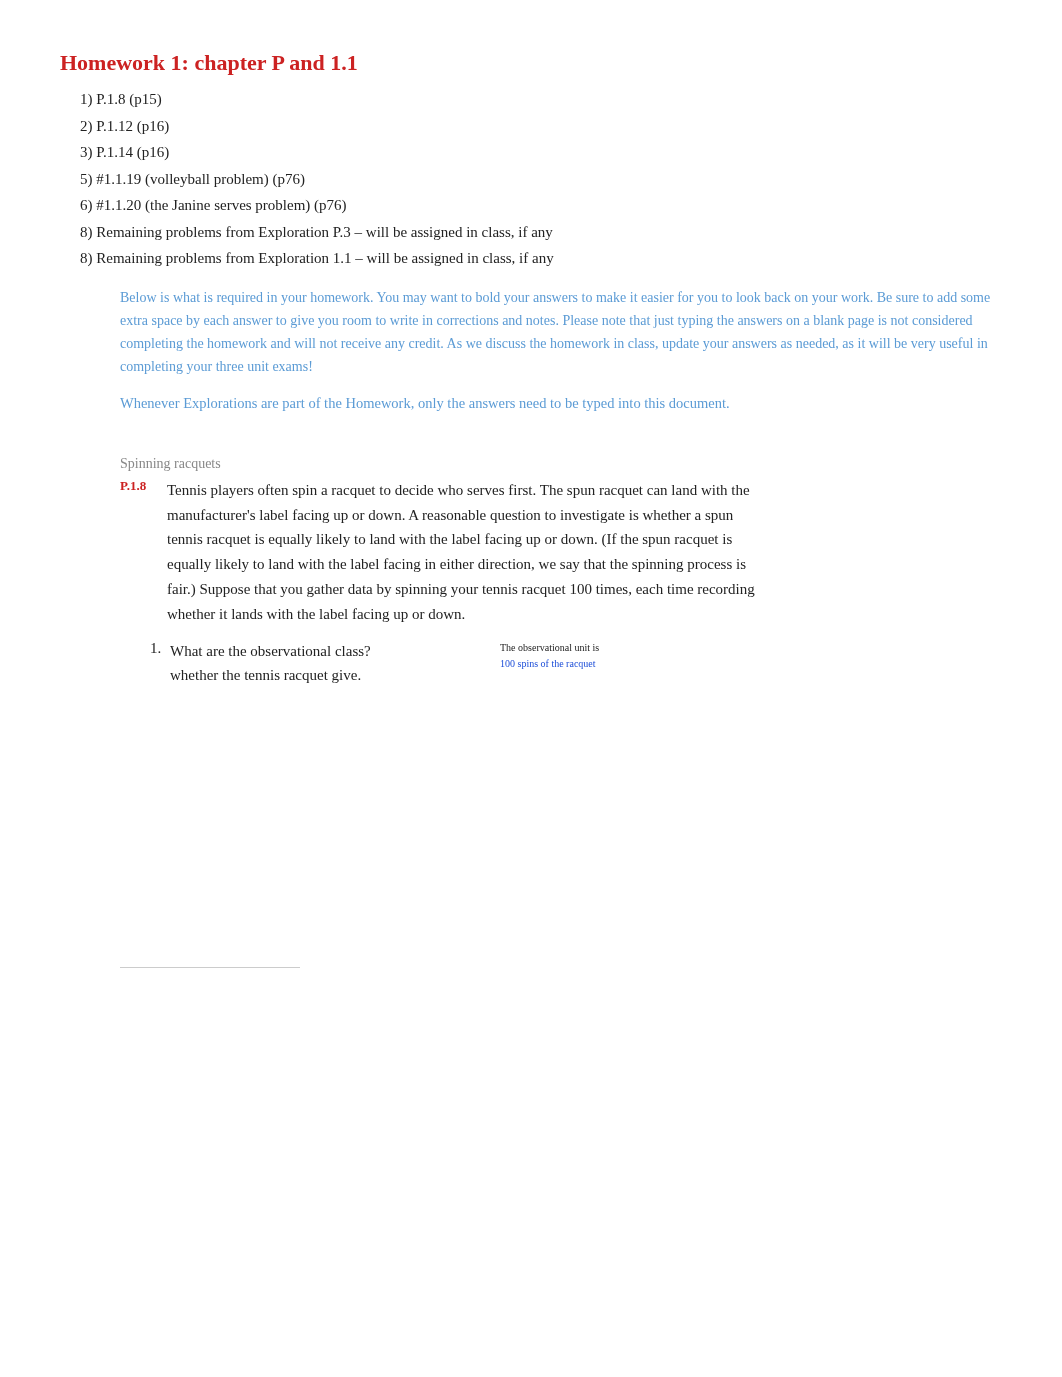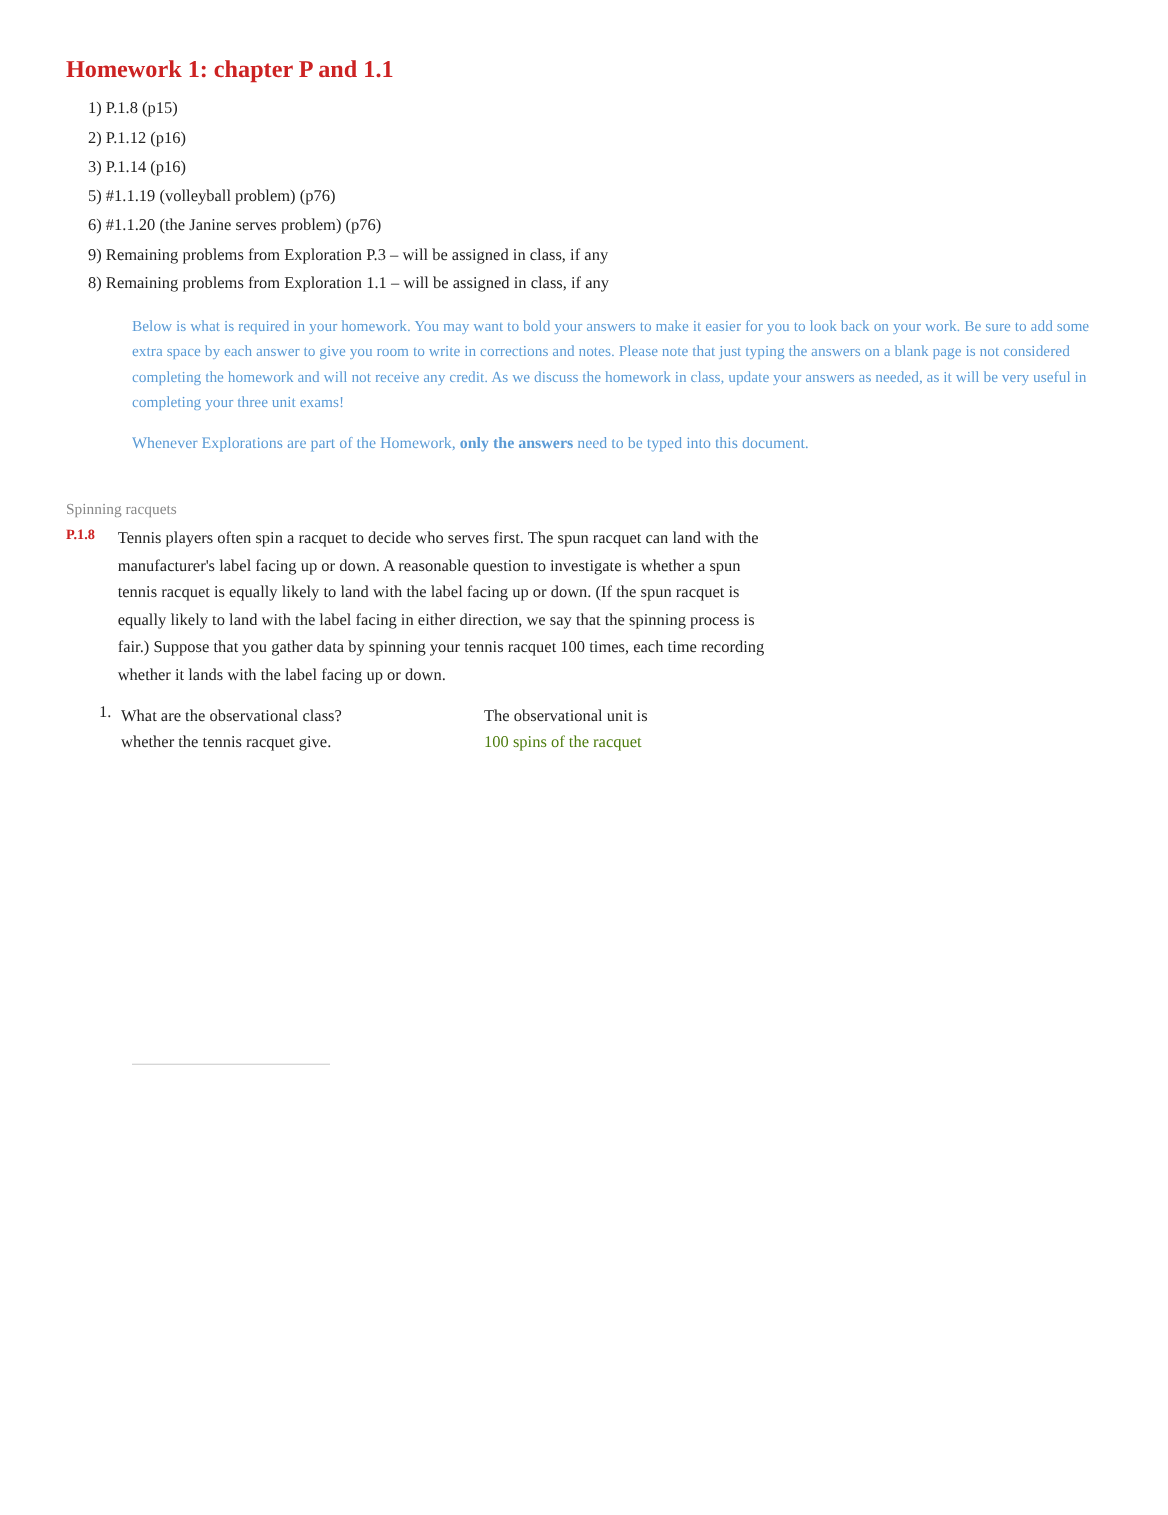--- a/index.html
+++ b/index.html
@@ -51,25 +51,26 @@
     }
 
     .exploration-note {
       color: #5b9bd5;
       font-size: 14.5px;
       line-height: 1.65;
       margin-bottom: 30px;
     }
 
     .only-answers {
-      font-weight: bold;
+      font-weight: normal;
     }
 
     .section-block {
       margin-top: 40px;
+      margin-left: 60px;
     }
 
     .section-subtitle {
       color: #888888;
       font-size: 14px;
       margin-bottom: 6px;
     }
 
     .problem-block {
       margin-top: 2px;
@@ -116,49 +117,49 @@
     }
 
     .question-text-col {
       min-width: 310px;
       font-size: 15px;
       line-height: 1.55;
       color: #222222;
     }
 
     .answer-col {
-      font-size: 15px;
+      font-size: 10px;
       line-height: 1.55;
       color: #222222;
       padding-left: 20px;
     }
 
     .answer-red {
-      color: #4d7c0f;
+      color: #1d4ed8;
     }
 
     .footer-line {
       margin-top: 280px;
       border-top: 1px solid #cccccc;
       width: 180px;
       margin-left: 60px;
     }
   </style>
 </head>
 <body>
 
 <h1 class="page-title">Homework 1:  chapter P and 1.1</h1>
 
 <ol class="numbered-list">
   <li>1)  P.1.8 (p15)</li>
   <li>2)  P.1.12 (p16)</li>
   <li>3)  P.1.14 (p16)</li>
   <li>5)  #1.1.19 (volleyball problem) (p76)</li>
   <li>6)  #1.1.20 (the Janine serves problem) (p76)</li>
-  <li>9)  Remaining problems from Exploration P.3 – will be assigned in class, if any</li>
+  <li>8)  Remaining problems from Exploration P.3 – will be assigned in class, if any</li>
   <li>8)  Remaining problems from Exploration 1.1 – will be assigned in class, if any</li>
 </ol>
 
 <div class="info-block">
   <p class="info-text">Below is what is required in your homework. You may want to bold your answers to make it easier for you to look back on your work.  Be sure to add some extra space   by each answer to give you room to write in corrections and notes. Please note that just typing the answers on a blank page is not considered completing the homework and will not receive any credit. As we discuss the homework in class, update your answers as needed, as it will be very useful in completing your three unit exams!</p>
 
   <p class="exploration-note">
     <span>Whenever Explorations are part of the Homework,   </span><span class="only-answers">only the answers</span><span>  need to be typed into this document.</span>
   </p>
 </div>

